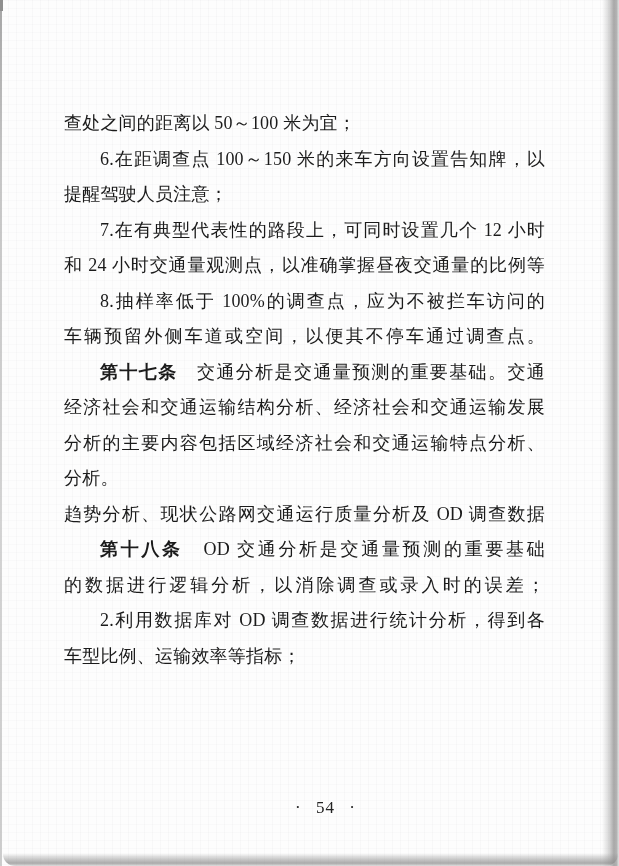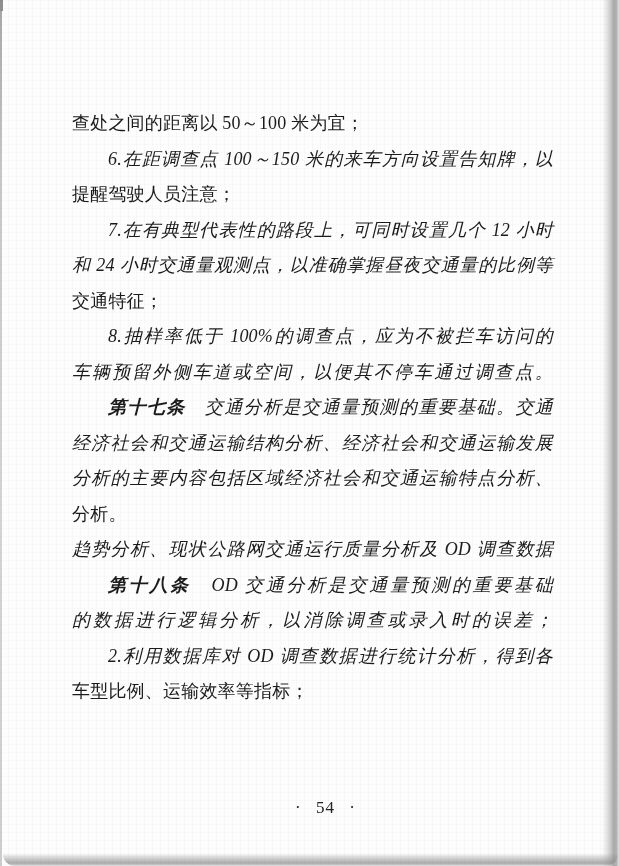--- a/index.html
+++ b/index.html
@@ -31,30 +31,28 @@
   }
   .text-block {
     position: absolute;
     left: 64px;
     top: 106px;
     width: 481px;
     font-size: 18px;
     line-height: 35.5px;
     letter-spacing: 0.2px;
     color: #1b1b1b;
-    margin-left: 8px;
   }
   .line {
     text-align: left;
   }
   .line.fill {
     text-align: justify;
     text-align-last: justify;
     text-justify: inter-character;
-    font-style: italic;
   }
   .line.indent {
     padding-left: 2em;
   }
   .line.indent.fill {
     padding-left: 2em;
   }
   .seg.bold {
     font-weight: 700;
   }
@@ -118,21 +116,20 @@
 </head>
 <body>
 
 <div class="page">
   <div class="text-block">
       <div class="line"><span class="seg">查处之间的距离以 50～100 米为宜；</span></div>
       <div class="line indent fill"><span class="seg">6.在距调查点 100～150 米的来车方向设置告知牌，以</span></div>
       <div class="line"><span class="seg">提醒驾驶人员注意；</span></div>
       <div class="line indent fill"><span class="seg">7.在有典型代表性的路段上，可同时设置几个 12 小时</span></div>
       <div class="line fill"><span class="seg">和 24 小时交通量观测点，以准确掌握昼夜交通量的比例等</span></div>
-      <div class="line"><span class="seg">交通特征；</span></div>
       <div class="line indent fill"><span class="seg">8.抽样率低于 100%的调查点，应为不被拦车访问的</span></div>
       <div class="line fill"><span class="seg">车辆预留外侧车道或空间，以便其不停车通过调查点。</span></div>
       <div class="line indent fill"><span class="seg bold">第十七条</span><span class="seg">　交通分析是交通量预测的重要基础。交通</span></div>
       <div class="line fill"><span class="seg">经济社会和交通运输结构分析、经济社会和交通运输发展</span></div>
       <div class="line fill"><span class="seg">分析的主要内容包括区域经济社会和交通运输特点分析、</span></div>
       <div class="line"><span class="seg">分析。</span></div>
       <div class="line fill"><span class="seg">趋势分析、现状公路网交通运行质量分析及 OD 调查数据</span></div>
       <div class="line indent fill"><span class="seg bold">第十八条</span><span class="seg">　OD 交通分析是交通量预测的重要基础</span></div>
       <div class="line fill"><span class="seg">的数据进行逻辑分析，以消除调查或录入时的误差；</span></div>
       <div class="line indent fill"><span class="seg">2.利用数据库对 OD 调查数据进行统计分析，得到各</span></div>

